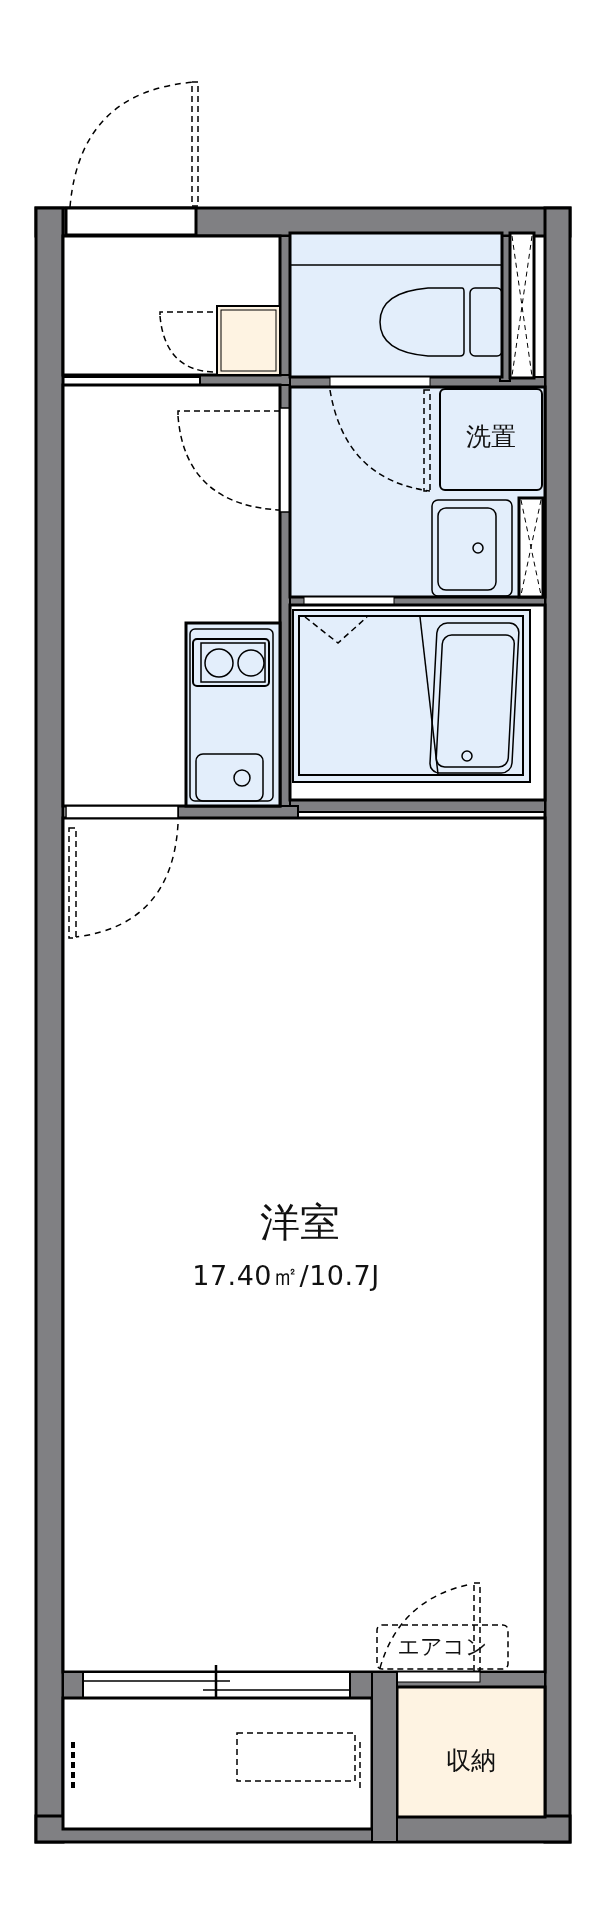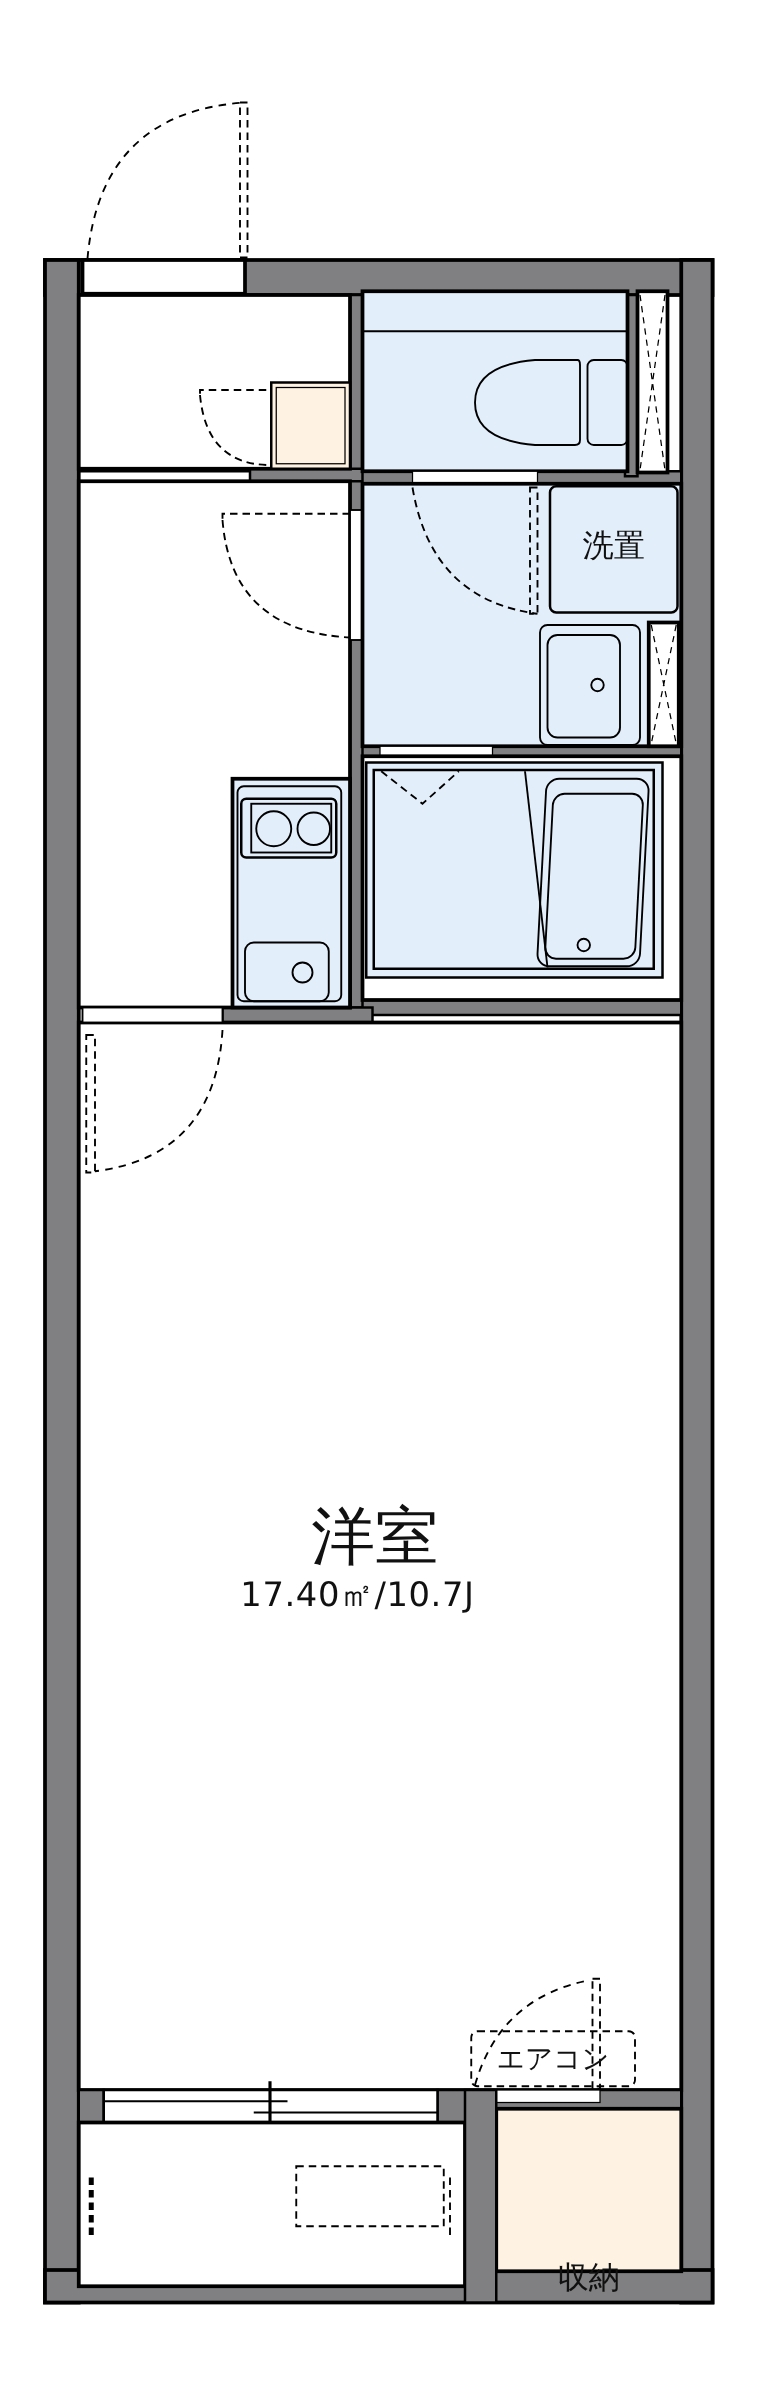--- a/index.html
+++ b/index.html
@@ -1,19 +1,19 @@
 <!DOCTYPE html>
 <html><head>
 <meta charset="utf-8">
 <style>
   html, body { margin:0; padding:0; background:#ffffff; }
   body { width:606px; height:1924px; position:relative; overflow:hidden; font-family:"DejaVu Sans", sans-serif; }
   svg { position:absolute; left:0; top:0; }
   .lbl { position:absolute; color:#111; text-align:center; white-space:nowrap; font-family:"DejaVu Sans", sans-serif; }
-  .room-name { font-size:51px; }
+  .room-name { font-size:40px; }
   .room-area { font-size:27px; letter-spacing:0.5px; }
   .small { font-size:25px;font-family:Liberation Mono, monospace; }
   .ac { font-size:22px;text-align:center; }
 </style>
 </head>
 <body>
 
 <svg width="606" height="1924" viewBox="0 0 606 1924">
 
   <g fill="#808083" stroke="#000" stroke-width="3">
@@ -118,13 +118,13 @@
   <line x1="63" y1="1829" x2="372" y2="1829" stroke="#000" stroke-width="2"></line>
   <rect x="237" y="1733" width="118" height="48" fill="none" stroke="#000" stroke-width="1.5" stroke-dasharray="6,4"></rect>
   <line x1="73" y1="1742" x2="73" y2="1790" stroke="#000" stroke-width="4" stroke-dasharray="6,4"></line>
   <line x1="360" y1="1742" x2="360" y2="1790" stroke="#000" stroke-width="1.5" stroke-dasharray="6,4"></line>
 </svg>
 
 <div class="lbl small" style="left:440px; top:420px; width:102px;">洗置</div>
 <div class="lbl room-name" style="left:150px; top:1195px; width:300px;">洋室</div>
 <div class="lbl room-area" style="left:116px; top:1258px; width:340px;">17.40㎡/10.7J</div>
 <div class="lbl ac" style="left:377px; top:1632px; width:131px;">エアコン</div>
-<div class="lbl small" style="left:397px; top:1805px; width:148px;">収納</div>
+<div class="lbl small" style="left:397px; top:1744px; width:148px;">収納</div>
 
 </body></html>

